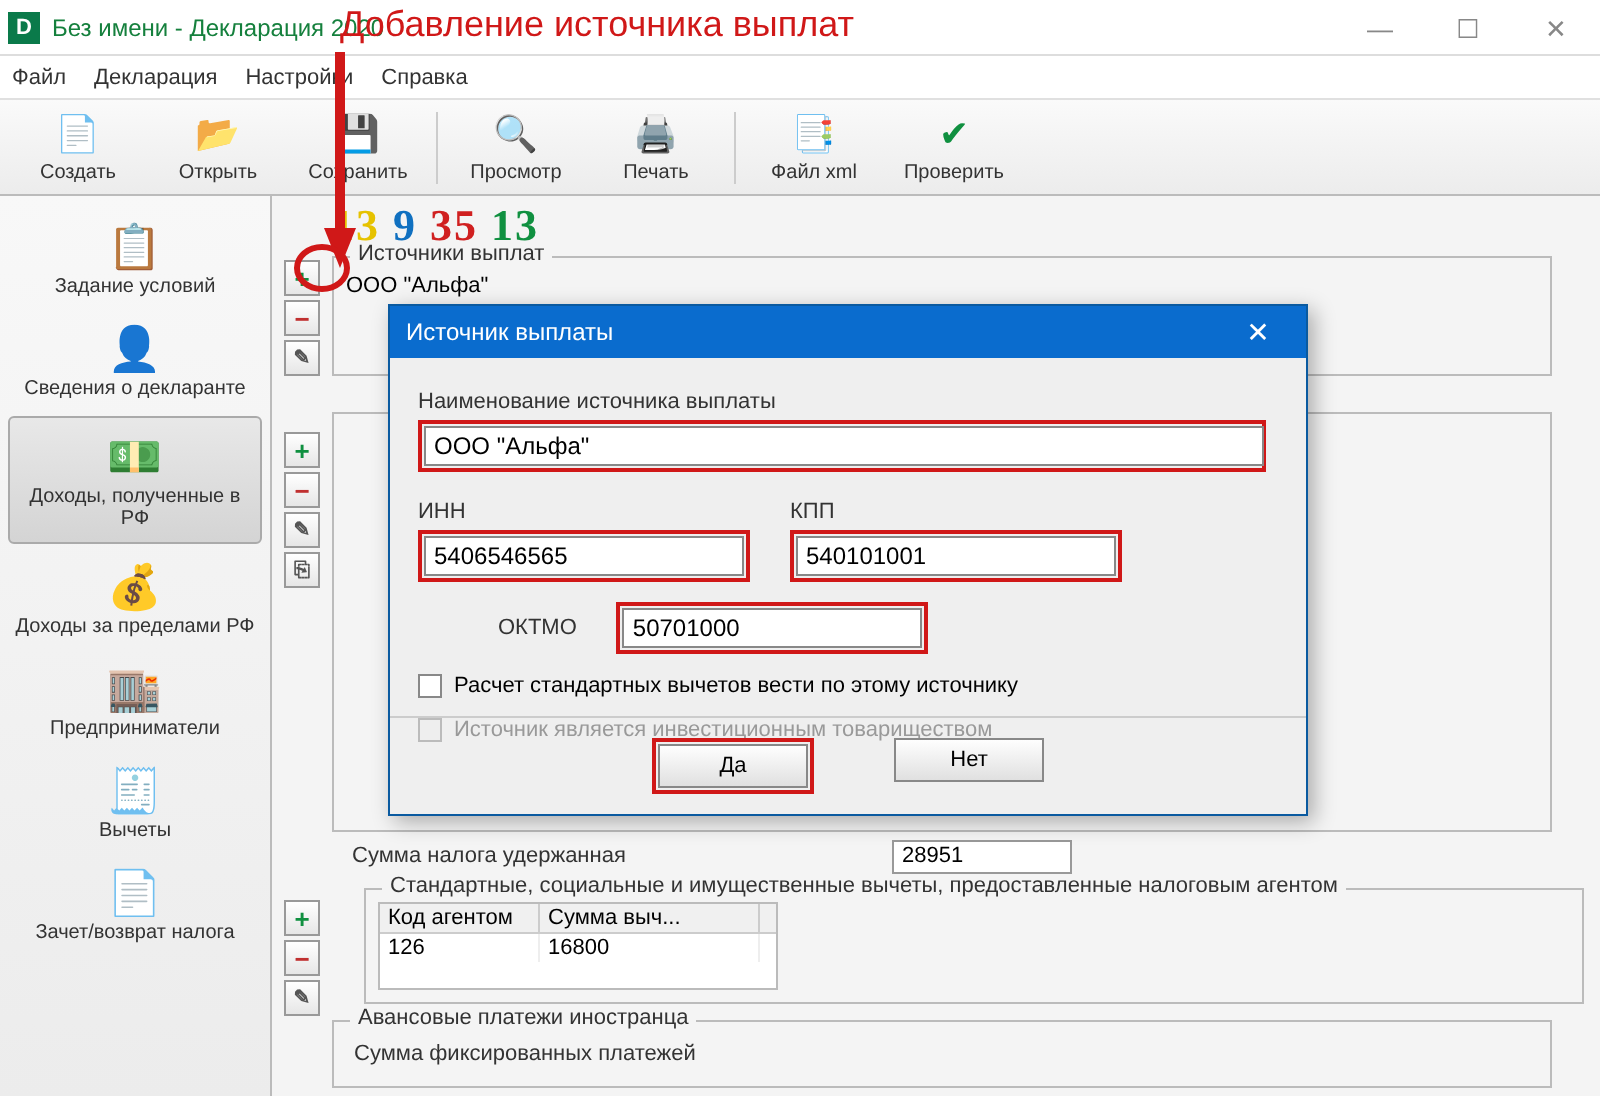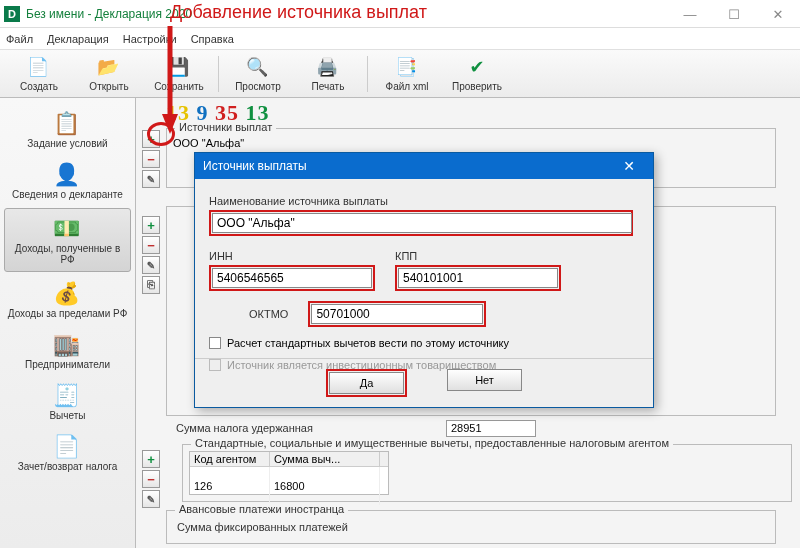--- a/index.html
+++ b/index.html
@@ -148,21 +148,21 @@
     position:absolute;
     border:1px solid #bbb;
     background:#fff;
     font-size:11px;
   }
   .table .th {
     display:flex; background:#f0f0f0; border-bottom:1px solid #ccc;
   }
   .table .th div{border-right:1px solid #ccc;padding:1px 4px;}
   .table .tr {display:flex;}
-  .table .tr div{border-right:1px solid #eee;padding:13px 4px;}
+  .table .tr div{border-right:1px solid #eee;padding:1px 4px;}
   .input-readonly {
     background:#fff;
     border:1px solid #999;
     padding:1px 4px;
     height:17px;
     position:absolute;
     font-size:11px;
   }
 
   
@@ -402,21 +402,21 @@
         <div class="redbox"><input class="dinput" style="width: 160px;" value="5406546565"></div>
       </div>
       <div>
         <span class="dlabel">КПП</span>
         <div class="redbox"><input class="dinput" style="width: 160px;" value="540101001"></div>
       </div>
     </div>
 
     <div style="margin-top:10px;display:flex;align-items:center;gap:20px;">
       <span class="dlabel" style="margin:0 0 0 40px;">ОКТМО</span>
-      <div class="redbox"><input class="dinput" style="width: 172px;" value="50701000"></div>
+      <div class="redbox"><input class="dinput" style="width: 150px;" value="50701000"></div>
     </div>
 
     <div class="checkbox-row">
       <div class="cb"></div>
       <span>Расчет стандартных вычетов вести по этому источнику</span>
     </div>
     <div class="checkbox-row disabled">
       <div class="cb disabled"></div>
       <span>Источник является инвестиционным товариществом</span>
     </div>

